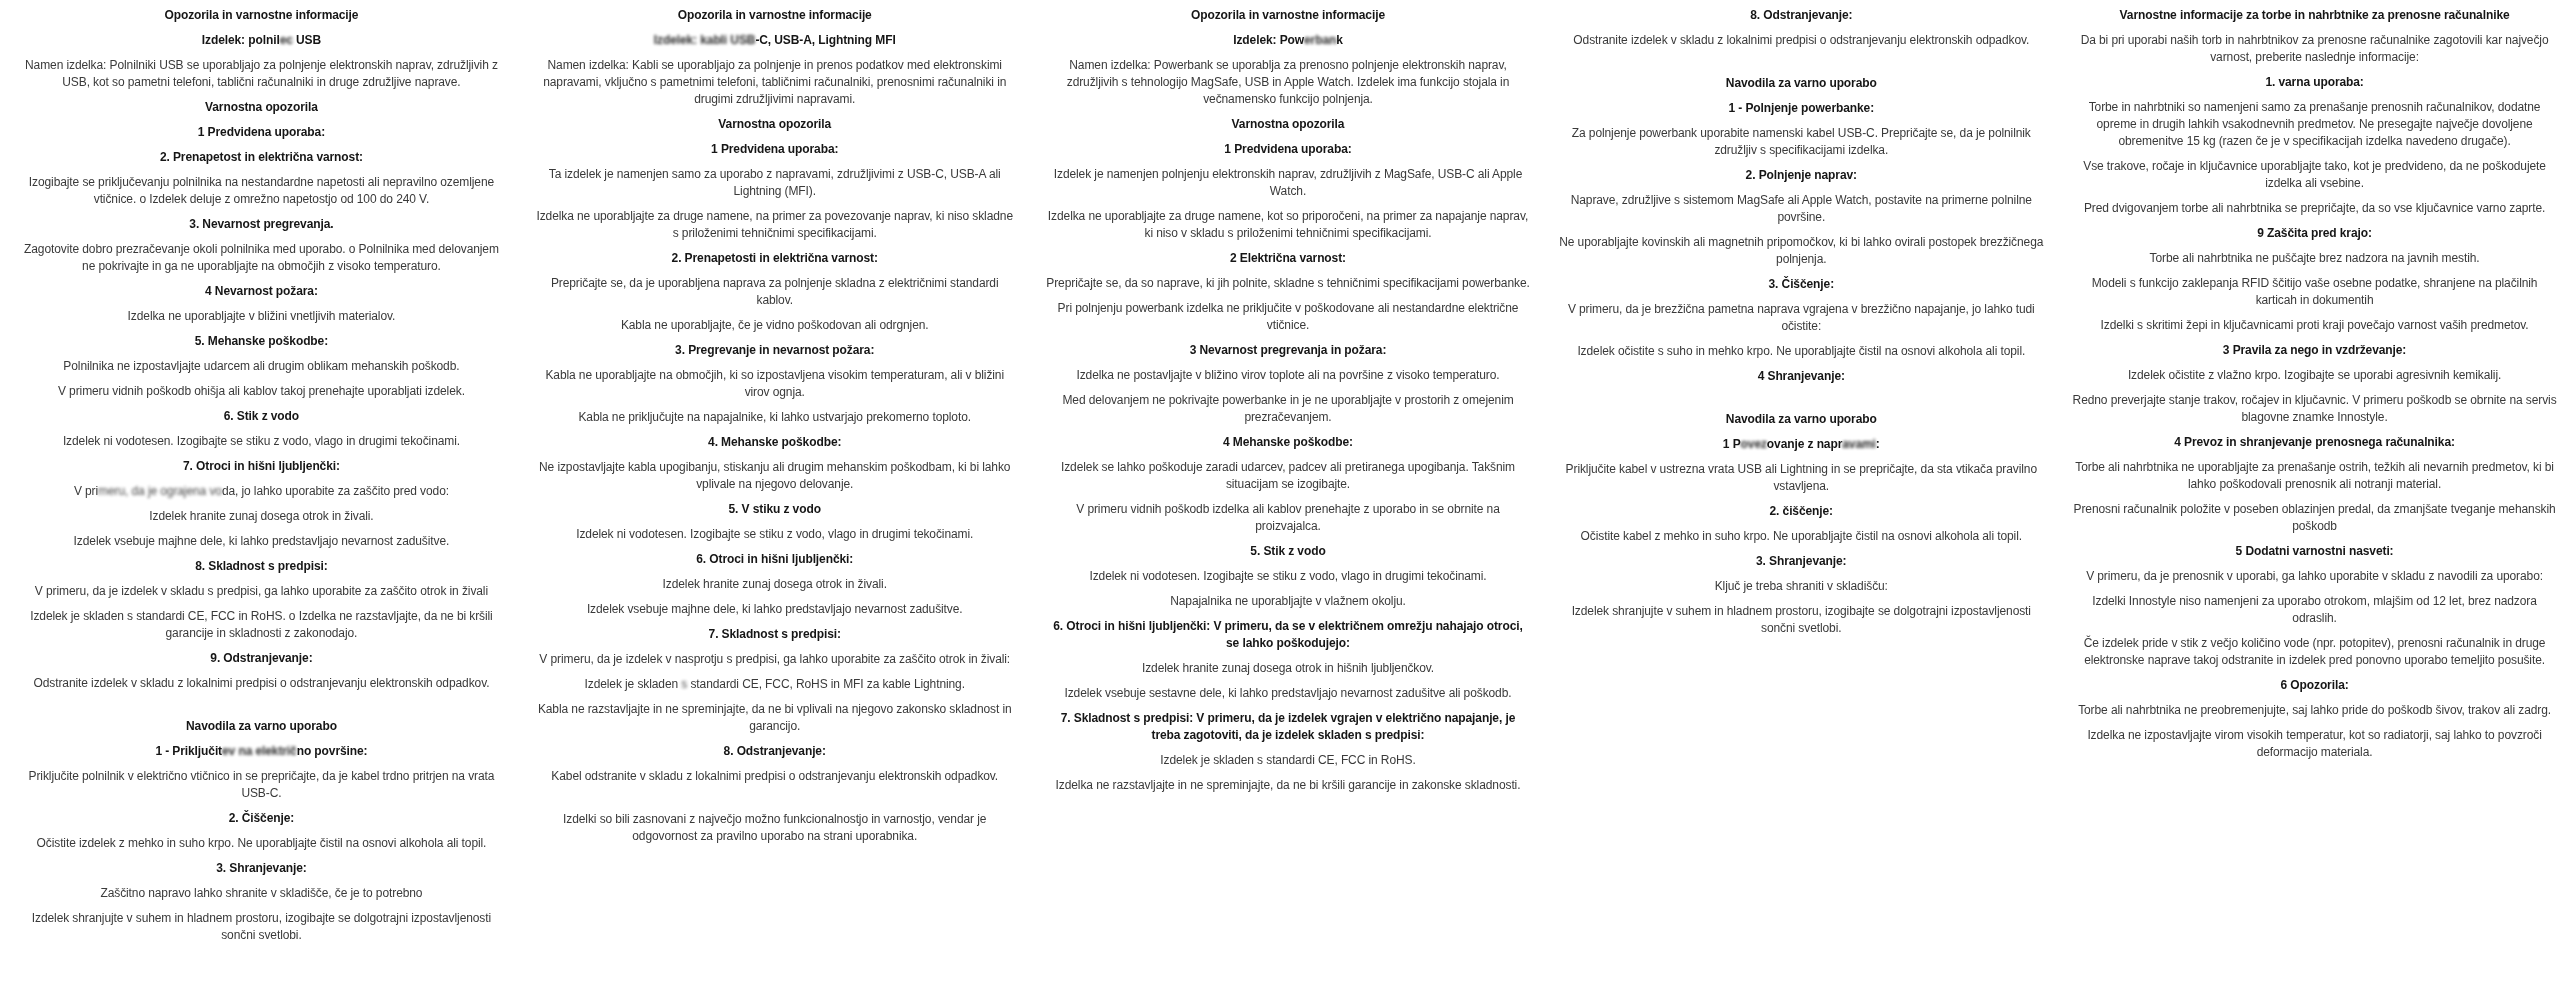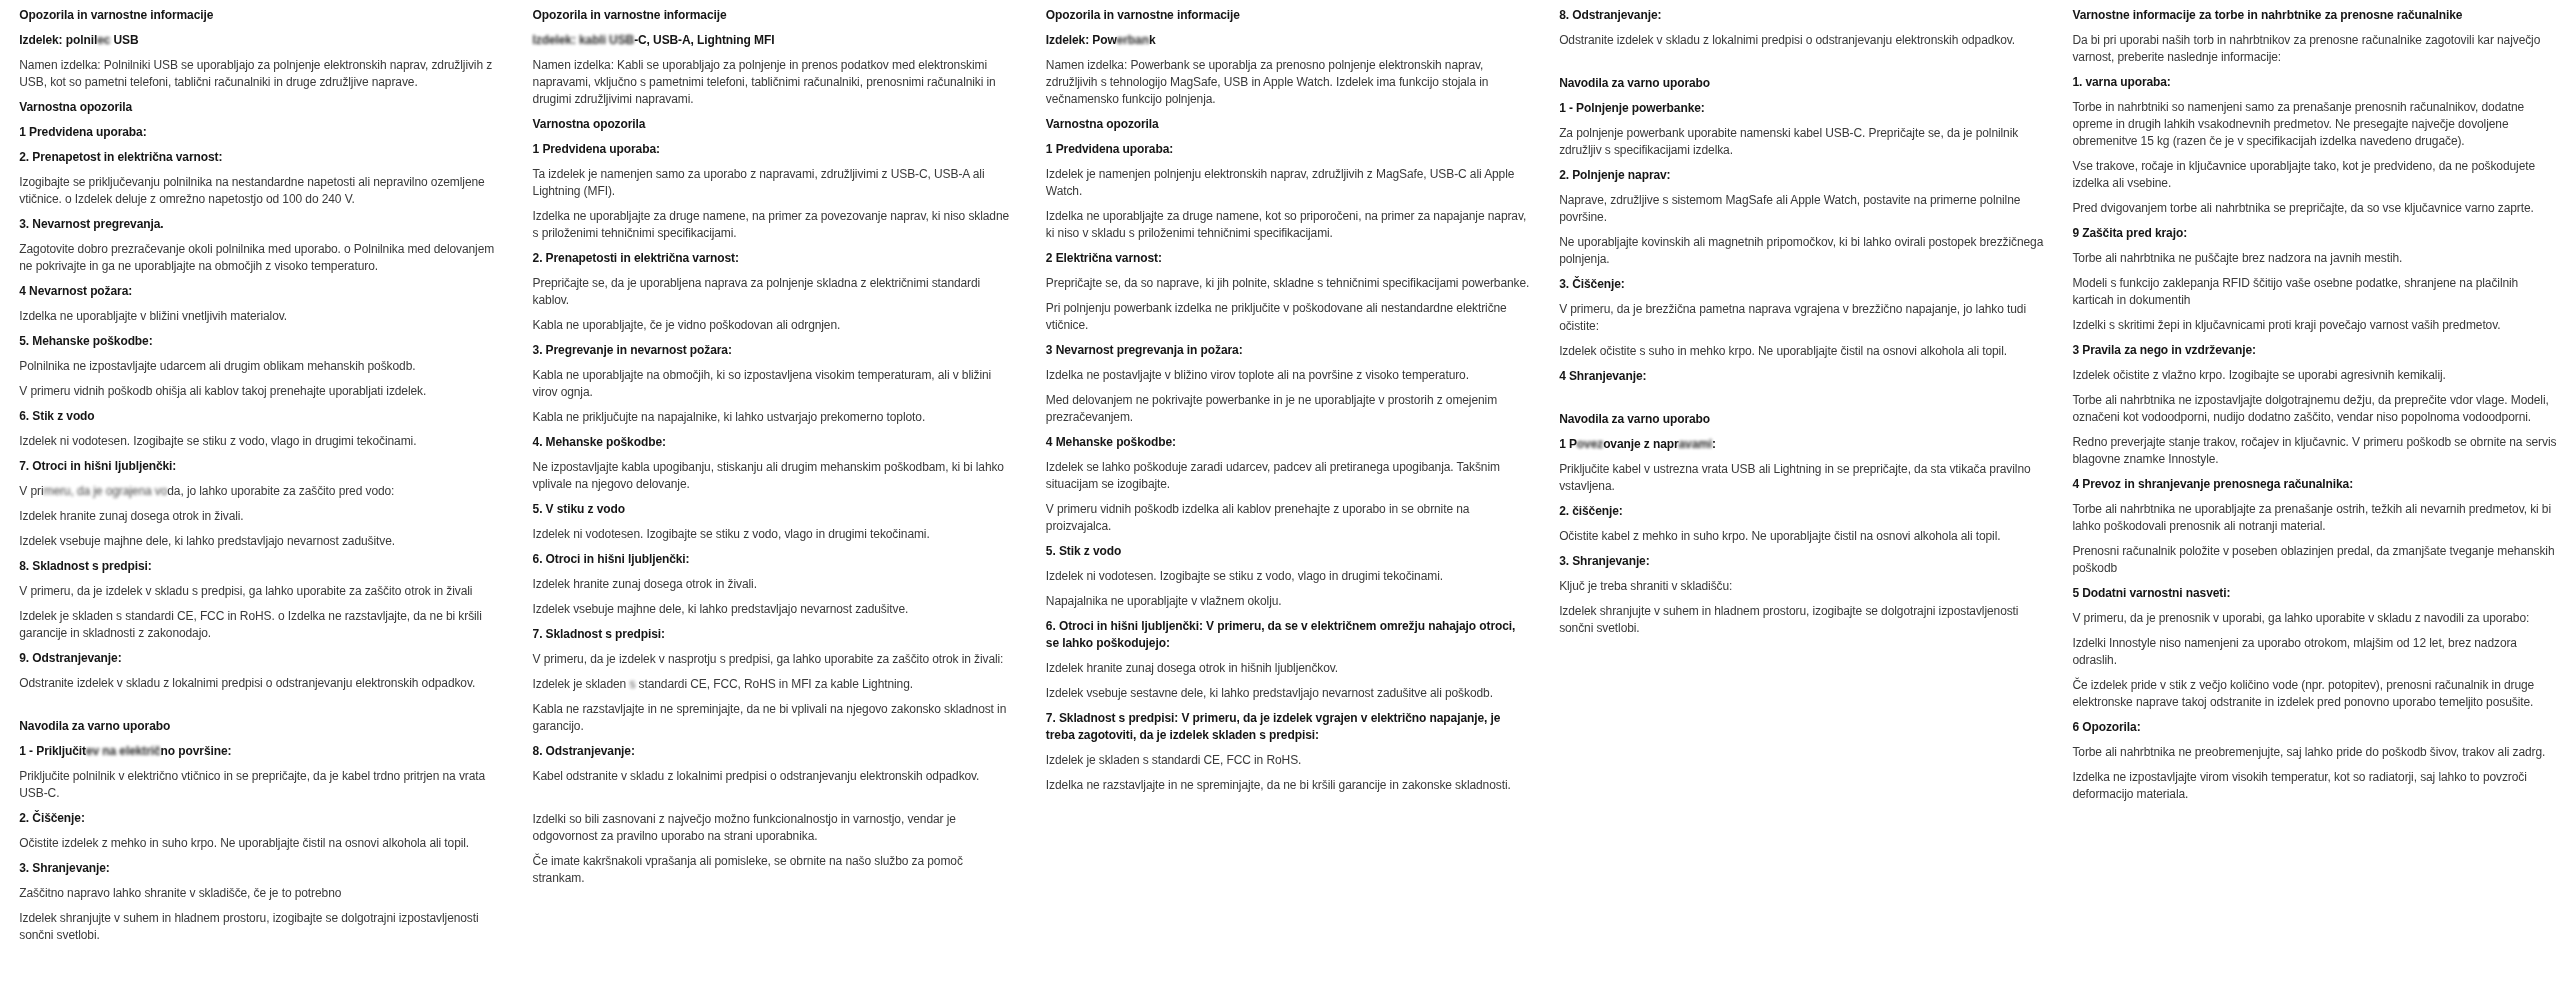--- a/index.html
+++ b/index.html
@@ -13,21 +13,21 @@
     width:2576px;height:1006px;
     background:var(--bg);
     font-family:"Liberation Sans", sans-serif;
     color:var(--body);
     overflow:hidden;
   }
   .page{
     display:flex;
     gap:29px;
     padding:7.2px 19.3px 0 19.3px;
-    width:100%;height:100%;
+    width:100%;height:100%;text-align:center;
   }
   .col{
     flex:1 1 0;
     min-width:0;
   }
   .col p{
     font-size:12px;
     line-height:17px;
     margin:0 0 8px 0;
     letter-spacing:-0.1px;
@@ -104,21 +104,20 @@
       <p class="b">Izdelek hranite zunaj dosega otrok in živali.</p>
       <p class="b">Izdelek vsebuje majhne dele, ki lahko predstavljajo nevarnost zadušitve.</p>
       <p class="h">7. Skladnost s predpisi:</p>
       <p class="b">V primeru, da je izdelek v nasprotju s predpisi, ga lahko uporabite za zaščito otrok in živali:</p>
       <p class="b"><span>Izdelek je skladen</span><span class="blur"> s </span><span>standardi CE, FCC, RoHS in MFI za kable Lightning.</span></p>
       <p class="b">Kabla ne razstavljajte in ne spreminjajte, da ne bi vplivali na njegovo zakonsko skladnost in garancijo.</p>
       <p class="h">8. Odstranjevanje:</p>
       <p class="b">Kabel odstranite v skladu z lokalnimi predpisi o odstranjevanju elektronskih odpadkov.</p>
       <div class="gap"></div>
       <p class="b">Izdelki so bili zasnovani z največjo možno funkcionalnostjo in varnostjo, vendar je odgovornost za pravilno uporabo na strani uporabnika.</p>
-      <p class="b">Če imate kakršnakoli vprašanja ali pomisleke, se obrnite na našo službo za pomoč strankam.</p>
     </section>
   <section class="col">
       <p class="h">Opozorila in varnostne informacije</p>
       <p class="h"><span>Izdelek: Pow</span><span class="blur">erban</span><span>k</span></p>
       <p class="b">Namen izdelka: Powerbank se uporablja za prenosno polnjenje elektronskih naprav, združljivih s tehnologijo MagSafe, USB in Apple Watch. Izdelek ima funkcijo stojala in večnamensko funkcijo polnjenja.</p>
       <p class="h">Varnostna opozorila</p>
       <p class="h">1 Predvidena uporaba:</p>
       <p class="b">Izdelek je namenjen polnjenju elektronskih naprav, združljivih z MagSafe, USB-C ali Apple Watch.</p>
       <p class="b">Izdelka ne uporabljajte za druge namene, kot so priporočeni, na primer za napajanje naprav, ki niso v skladu s priloženimi tehničnimi specifikacijami.</p>
       <p class="h">2 Električna varnost:</p>
@@ -170,21 +169,20 @@
       <p class="h">1. varna uporaba:</p>
       <p class="b">Torbe in nahrbtniki so namenjeni samo za prenašanje prenosnih računalnikov, dodatne opreme in drugih lahkih vsakodnevnih predmetov. Ne presegajte največje dovoljene obremenitve 15 kg (razen če je v specifikacijah izdelka navedeno drugače).</p>
       <p class="b">Vse trakove, ročaje in ključavnice uporabljajte tako, kot je predvideno, da ne poškodujete izdelka ali vsebine.</p>
       <p class="b">Pred dvigovanjem torbe ali nahrbtnika se prepričajte, da so vse ključavnice varno zaprte.</p>
       <p class="h">9 Zaščita pred krajo:</p>
       <p class="b">Torbe ali nahrbtnika ne puščajte brez nadzora na javnih mestih.</p>
       <p class="b">Modeli s funkcijo zaklepanja RFID ščitijo vaše osebne podatke, shranjene na plačilnih karticah in dokumentih</p>
       <p class="b">Izdelki s skritimi žepi in ključavnicami proti kraji povečajo varnost vaših predmetov.</p>
       <p class="h">3 Pravila za nego in vzdrževanje:</p>
       <p class="b">Izdelek očistite z vlažno krpo. Izogibajte se uporabi agresivnih kemikalij.</p>
-      <p class="b">Torbe ali nahrbtnika ne izpostavljajte dolgotrajnemu dežju, da preprečite vdor vlage. Modeli, označeni kot vodoodporni, nudijo dodatno zaščito, vendar niso popolnoma vodoodporni.</p>
       <p class="b">Redno preverjajte stanje trakov, ročajev in ključavnic. V primeru poškodb se obrnite na servis blagovne znamke Innostyle.</p>
       <p class="h">4 Prevoz in shranjevanje prenosnega računalnika:</p>
       <p class="b">Torbe ali nahrbtnika ne uporabljajte za prenašanje ostrih, težkih ali nevarnih predmetov, ki bi lahko poškodovali prenosnik ali notranji material.</p>
       <p class="b">Prenosni računalnik položite v poseben oblazinjen predal, da zmanjšate tveganje mehanskih poškodb</p>
       <p class="h">5 Dodatni varnostni nasveti:</p>
       <p class="b">V primeru, da je prenosnik v uporabi, ga lahko uporabite v skladu z navodili za uporabo:</p>
       <p class="b">Izdelki Innostyle niso namenjeni za uporabo otrokom, mlajšim od 12 let, brez nadzora odraslih.</p>
       <p class="b">Če izdelek pride v stik z večjo količino vode (npr. potopitev), prenosni računalnik in druge elektronske naprave takoj odstranite in izdelek pred ponovno uporabo temeljito posušite.</p>
       <p class="h">6 Opozorila:</p>
       <p class="b">Torbe ali nahrbtnika ne preobremenjujte, saj lahko pride do poškodb šivov, trakov ali zadrg.</p>

